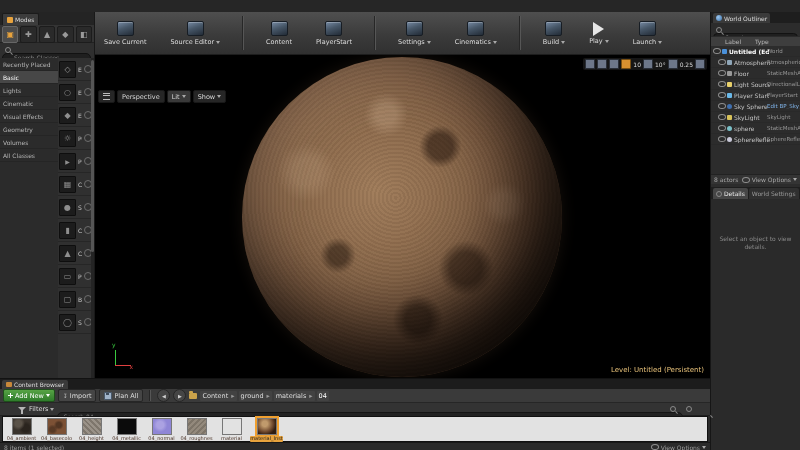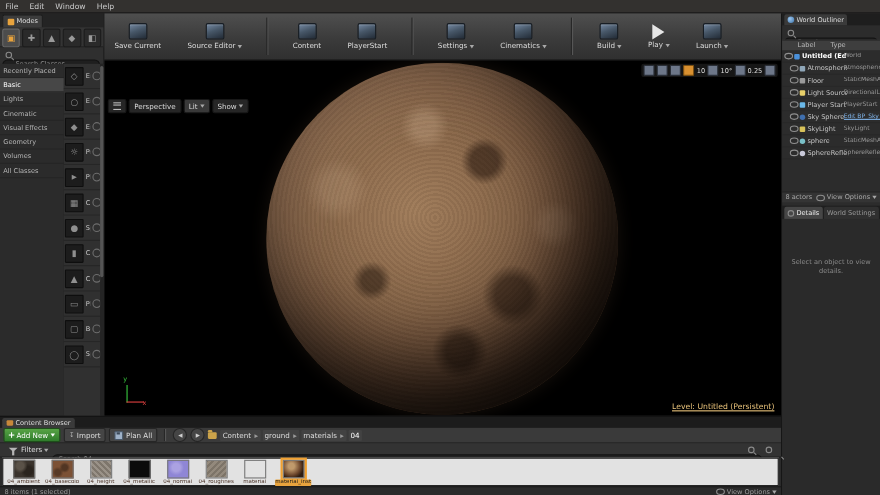--- a/index.html
+++ b/index.html
@@ -75,21 +75,21 @@
   .burger::after{content:"";position:absolute;left:0;top:1px;width:7px;height:1px;background:#bbb;}
   .vp-topright{position:absolute;right:3px;top:3px;display:flex;align-items:center;gap:2px;background:rgba(30,30,30,.75);border-radius:2px;padding:1px 2px;}
   .vic{width:8px;height:8px;border-radius:1px;background:#6d7789;border:1px solid #2a2f38;}
   .vic.or{background:#d89030;border-color:#7a4f12;}
   .vval{font-size:6px;color:#ddd;}
   .gizmo{position:absolute;left:8px;bottom:8px;width:26px;height:26px;}
   .gz-y{position:absolute;left:12px;bottom:4px;width:1px;height:16px;background:#39c93f;}
   .gz-x{position:absolute;left:12px;bottom:4px;width:16px;height:1px;background:#e04040;}
   .gz-ylab{position:absolute;left:9px;top:-3px;font-size:6px;color:#39c93f;}
   .gz-xlab{position:absolute;right:-4px;bottom:0px;font-size:6px;color:#e04040;}
-  .level-label{position:absolute;right:6px;bottom:4px;font-size:7px;color:#e8c27a;text-decoration:underline;}
+  .level-label{position:absolute;right:6px;bottom:4px;font-size:7px;color:#e8c27a;}
 
   
   #right-panel{left:710px;top:12px;width:90px;height:438px;background:#2c2c2c;border-left:1px solid #161616;box-sizing:border-box;}
   .wo-head{position:absolute;left:0;top:0;width:100%;height:11px;background:#1e1e1e;display:flex;align-items:flex-end;}
   .wo-tab{display:flex;align-items:center;gap:2px;height:10px;background:#3a3a3a;border-radius:2px 2px 0 0;padding:0 3px;font-size:6px;color:#ddd;margin-left:2px;white-space:nowrap;}
   .globe{width:6px;height:6px;border-radius:50%;background:radial-gradient(circle at 35% 35%,#9cc6ee,#3a72aa);}
   .wo-search{position:absolute;left:2px;top:13px;width:85px;height:9px;}
   .wo-cols{position:absolute;left:0;top:24px;width:100%;height:9px;background:#3e3e3e;border-top:1px solid #2a2a2a;border-bottom:1px solid #222;
            font-size:6px;color:#b8b8b8;display:flex;align-items:center;}
   .wo-col-label{padding-left:14px;width:42px;box-sizing:border-box;}
@@ -124,21 +124,21 @@
   .imp-ico{font-size:6px;color:#bbb;}
   .disk{width:6px;height:6px;background:#9fb2c8;border:1px solid #49596b;border-radius:1px;position:relative;}
   .disk::after{content:"";position:absolute;left:1px;top:0;width:3px;height:2px;background:#3c4a5a;}
   .navbtn{width:11px;height:11px;border-radius:50%;background:#454545;border:1px solid #262626;display:flex;align-items:center;justify-content:center;font-size:5px;color:#cfcfcf;}
   .crumbbar{display:flex;align-items:center;gap:2px;font-size:6.5px;color:#ddd;}
   .crumb{padding:1px 2px;border-radius:1px;background:#424242;white-space:nowrap;}
   .crumb:not(:last-child)::after{content:"▸";margin-left:3px;color:#9a9a9a;}
   .crumb.last{color:#fff;}
   .folder-ico{width:8px;height:6px;background:#caa24a;border-radius:1px;position:relative;margin-right:1px;}
   .folder-ico::before{content:"";position:absolute;left:0;top:-2px;width:4px;height:2px;background:#caa24a;border-radius:1px 1px 0 0;}
-  .cb-filterrow{position:absolute;left:0;top:24px;width:100%;height:13px;background:#333;border-bottom:1px solid #1f1f1f;display:flex;align-items:center;gap:3px;padding:0 8px;box-sizing:border-box;}
+  .cb-filterrow{position:absolute;left:0;top:24px;width:100%;height:13px;background:#333;border-bottom:1px solid #1f1f1f;display:flex;align-items:center;gap:3px;padding:0 18px;box-sizing:border-box;}
   .funnel{width:0;height:0;border-left:4px solid transparent;border-right:4px solid transparent;border-top:4px solid #b5b5b5;position:relative;}
   .funnel::after{content:"";position:absolute;left:-1px;top:-1px;width:2px;height:4px;background:#b5b5b5;}
   .filters-lab{font-size:6.5px;color:#ddd;display:flex;align-items:center;gap:2px;}
   .cb-search-wrap{position:relative;flex:1;height:10px;}
   .cb-search{width:100%;height:100%;box-sizing:border-box;background:#222;border:1px solid #151515;border-radius:6px;color:#bbb;font-size:6px;padding:0 12px 0 5px;font-family:"DejaVu Sans",sans-serif;}
   .mag-r{position:absolute;right:7px;top:2px;width:4px;height:4px;border:1px solid #8a8a8a;border-radius:50%;}
   .mag-r::after{content:"";position:absolute;right:-3px;bottom:-2px;width:3px;height:1px;background:#8a8a8a;transform:rotate(45deg);}
   .cb-assets{position:absolute;left:2px;top:37px;width:706px;height:26px;background:#e2e2e2;border:1px solid #111;box-sizing:border-box;display:flex;align-items:flex-start;gap:2px;padding:1px 2px;}
   .asset{width:33px;display:flex;flex-direction:column;align-items:center;gap:1px;}
   .thumb{width:20px;height:17px;border:1px solid #777;box-sizing:border-box;}
@@ -155,26 +155,20 @@
   .t-mi{background:radial-gradient(circle at 38% 32%,#c09a6c 0 18%,#6a442a 55%,#2e1c10 75%),#8f8f8f;}
   .cb-status{position:absolute;left:0;top:63px;width:100%;height:9px;background:#2a2a2a;border-top:1px solid #191919;display:flex;align-items:center;justify-content:space-between;font-size:6px;color:#9c9c9c;padding:0 4px;box-sizing:border-box;}
   .vo{display:flex;align-items:center;gap:2px;}
   .eye2{width:6px;height:4px;border:1px solid #8f8f8f;border-radius:50%;}
 </style>
 </head>
 <body>
 
 <div id="app">
 
-  <div id="menubar" class="abs">
-    <span class="menu-item">File</span>
-    <span class="menu-item">Edit</span>
-    <span class="menu-item">Window</span>
-    <span class="menu-item">Help</span>
-  </div>
 
   <div id="left-panel" class="abs">
     <div class="modes-tabrow">
       <div class="modes-tab">
         <span class="modes-tab-ico"></span>
         <span>Modes</span>
       </div>
     </div>
     <div class="mtabs">
       <div class="mtab sel">▣</div>

